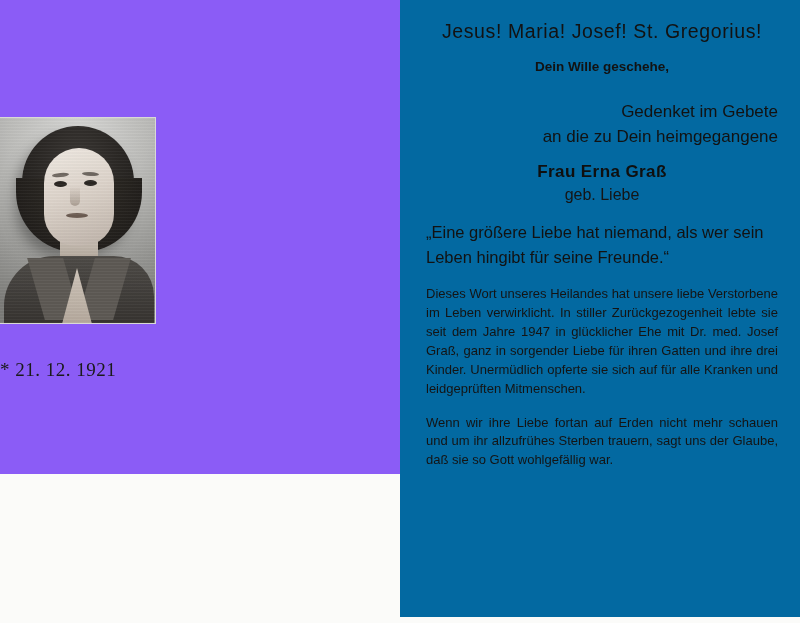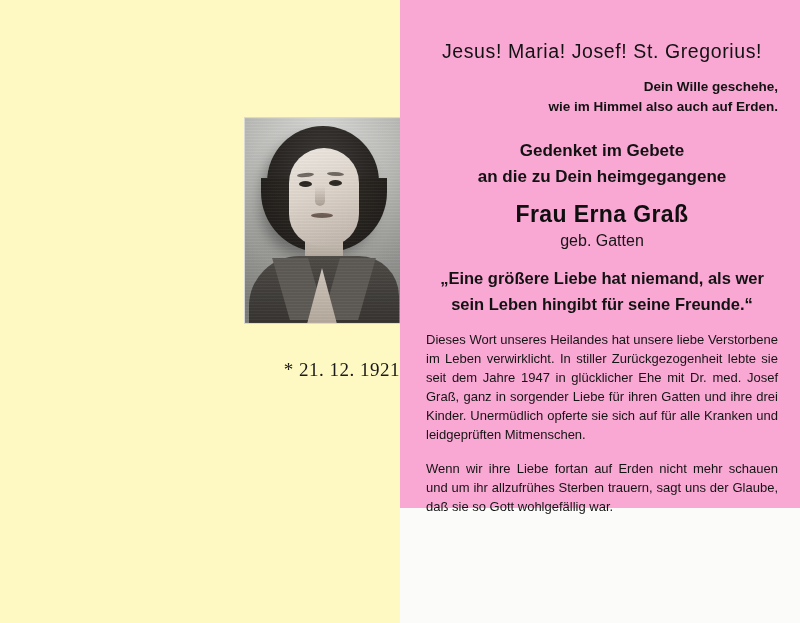--- a/index.html
+++ b/index.html
@@ -19,27 +19,27 @@
     width: 800px;
     height: 623px;
     background: #fbfbf9;
     display: flex;
     flex-direction: row;
   }
   
   .left-panel {
     position: relative;
     width: 400px;
-    height: 623px;
+    height: 474px;
     box-sizing: border-box;
     padding-top: 118px;
     display: flex;
     flex-direction: column;
-    align-items: flex-end;
-    background: #fef9c3;
+    align-items: flex-start;
+    background: #8b5cf6;
   }
   .portrait-frame {
     width: 155px;
     height: 205px;
     background: #6f6f6f;
     position: relative;
     overflow: hidden;
     box-shadow: 0 0 0 1px #d9d9d6;
   }
   .portrait-frame .ph-bg {
@@ -176,76 +176,73 @@
     font-size: 19px;
     line-height: 1.55;
     letter-spacing: .5px;
     color: #1a1a1a;
   }
   .dates .line { white-space: pre; }
   
   .right-panel {
     position: relative;
     width: 400px;
-    height: 508px;
+    height: 617px;
     box-sizing: border-box;
-    padding: 40px 22px 20px 26px;
-    background: #f9a8d4;
+    padding: 20px 22px 20px 26px;
+    background: #0369a1;
   }
   .invocation {
     font-family: "Liberation Sans", sans-serif;
     font-size: 19.5px;
     letter-spacing: .6px;
     text-align: center;
     color: #121212;
     margin-bottom: 14px;
     white-space: nowrap;
   }
   .prayer {
     font-family: "Liberation Sans", sans-serif;
     font-weight: bold;
     font-size: 13.5px;
     line-height: 1.45;
+    text-align: center;
+    color: #121212;
+    margin-bottom: 22px;
+  }
+  .memorial-lead {
+    font-family: "Liberation Sans", sans-serif;
+    font-size: 17px;
+    line-height: 1.5;
     text-align: right;
     color: #121212;
-    margin-bottom: 22px;
-  }
-  .memorial-lead {
-    font-family: "Liberation Sans", sans-serif;
+    margin-bottom: 12px;
+  }
+  .deceased-name {
+    font-family: "Liberation Sans", sans-serif;
+    font-weight: bold;
     font-size: 17px;
-    line-height: 1.5;
-    text-align: center;
-    color: #121212;
-    margin-bottom: 12px;
-    font-weight: bold;
-  }
-  .deceased-name {
-    font-family: "Liberation Sans", sans-serif;
-    font-weight: bold;
-    font-size: 23px;
     text-align: center;
     color: #0f0f0f;
     letter-spacing: .4px;
     margin-bottom: 4px;
   }
   .maiden-name {
     font-family: "Liberation Sans", sans-serif;
     font-size: 16px;
     text-align: center;
     color: #151515;
     margin-bottom: 16px;
   }
   .quote {
     font-family: "Liberation Sans", sans-serif;
     font-size: 16.5px;
     line-height: 1.55;
-    text-align: center;
     color: #121212;
     margin-bottom: 14px;
-    font-weight: bold;
   }
   .body-text {
     font-family: "Liberation Sans", sans-serif;
     font-size: 13px;
     line-height: 1.46;
     text-align: justify;
     text-justify: inter-word;
     color: #141414;
     margin-bottom: 15px;
     hyphens: none;
@@ -282,30 +279,29 @@
     </div>
 
   </div>
 
   <div class="right-panel">
 
     <div class="invocation">Jesus!  Maria!  Josef!  St. Gregorius!</div>
 
     <div class="prayer">
       <div>Dein Wille geschehe,</div>
-      <div>wie im Himmel also auch auf Erden.</div>
     </div>
 
     <div class="memorial-lead">
       <div>Gedenket im Gebete</div>
       <div>an die zu Dein heimgegangene</div>
     </div>
 
     <div class="deceased-name">Frau Erna Graß</div>
-    <div class="maiden-name">geb. Gatten</div>
+    <div class="maiden-name">geb. Liebe</div>
 
     <div class="quote">„Eine größere Liebe hat niemand, als wer sein Leben hingibt für seine Freunde.“</div>
 
     <div class="body-text">Dieses Wort unseres Heilandes hat unsere liebe Verstorbene im Leben verwirklicht. In stiller Zurückgezogenheit lebte sie seit dem Jahre 1947 in glücklicher Ehe mit Dr. med. Josef Graß, ganz in sorgender Liebe für ihren Gatten und ihre drei Kinder. Unermüdlich opferte sie sich auf für alle Kranken und leidgeprüften Mitmenschen.</div>
     <div class="body-text">Wenn wir ihre Liebe fortan auf Erden nicht mehr schauen und um ihr allzufrühes Sterben trauern, sagt uns der Glaube, daß sie so Gott wohlgefällig war.</div>
 
   </div>
 </div>
 
 </body></html>

